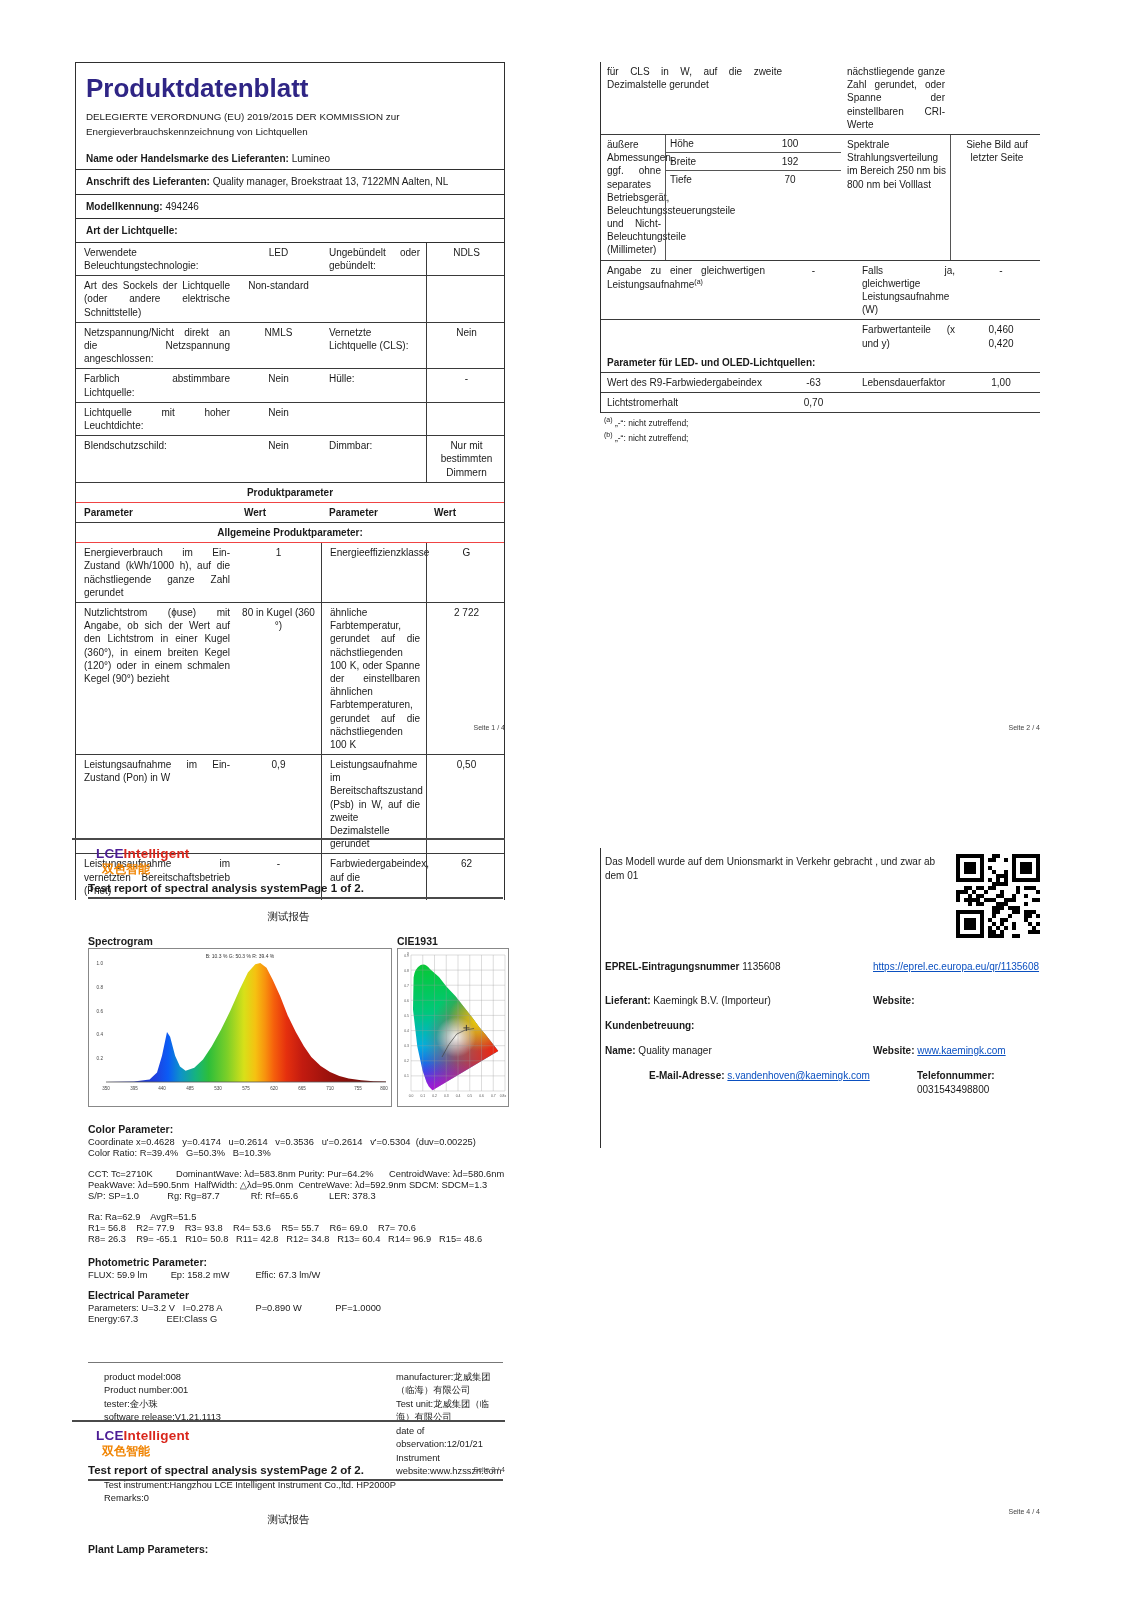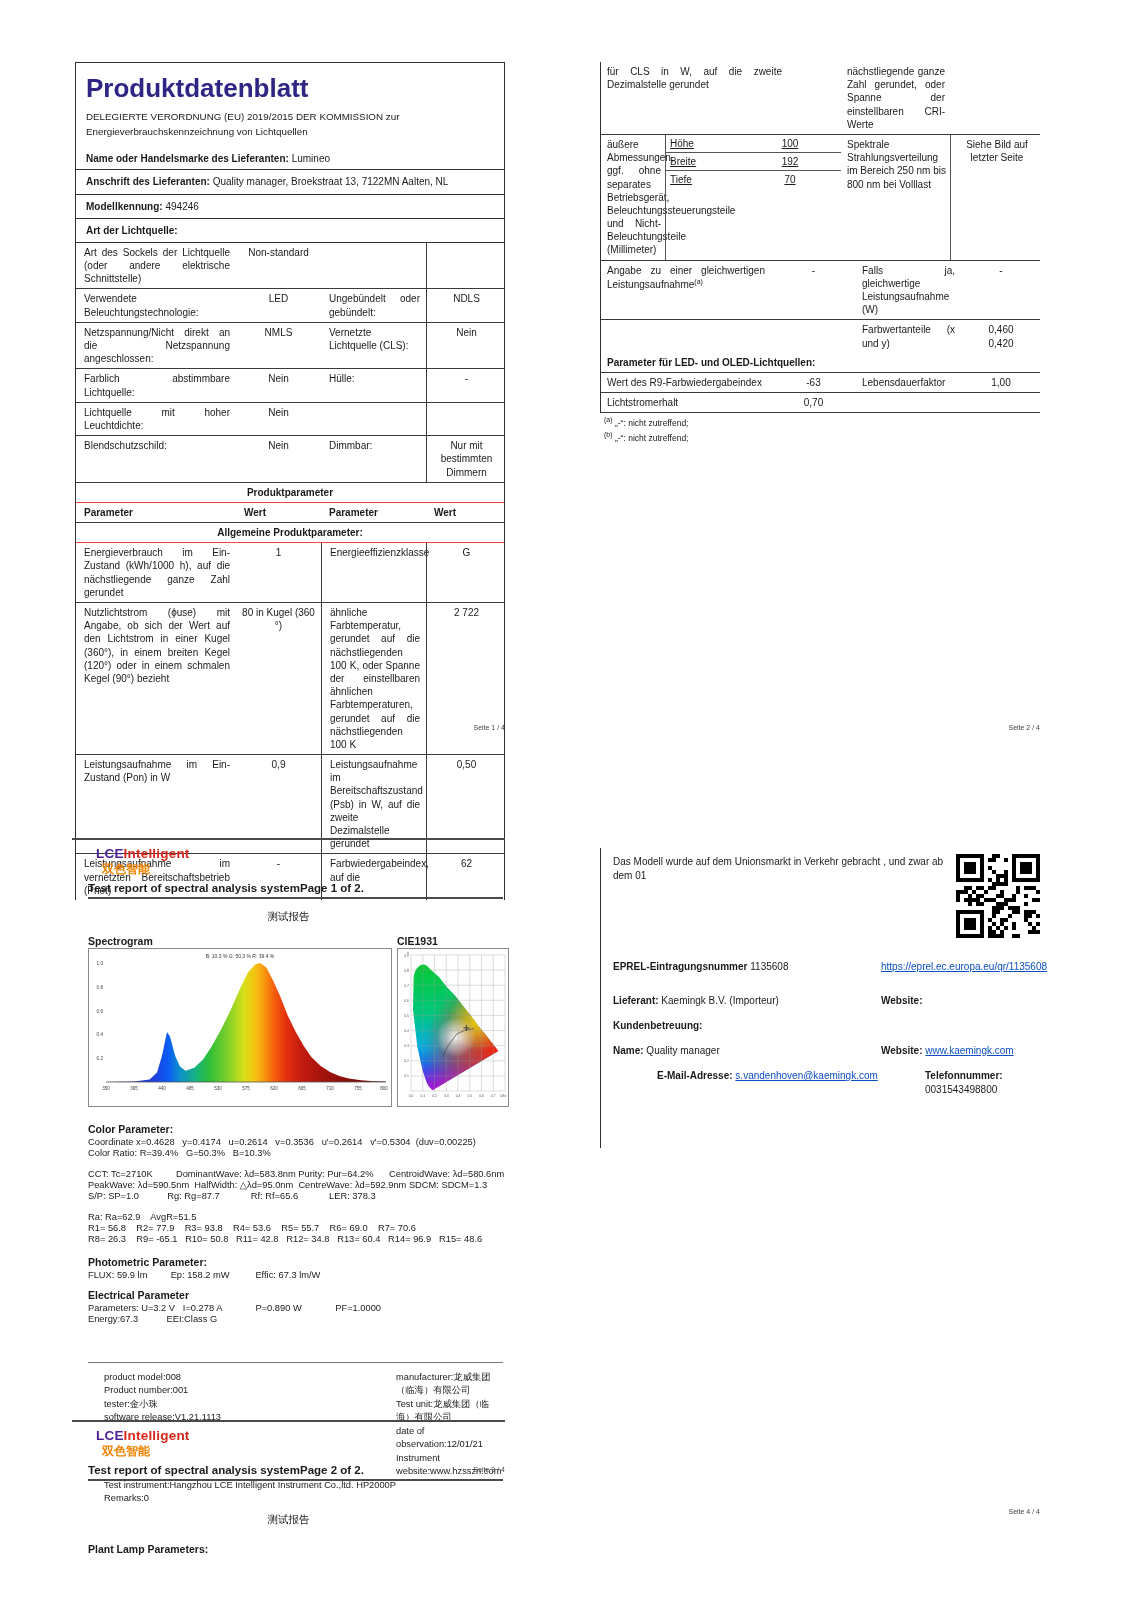--- a/index.html
+++ b/index.html
@@ -25,21 +25,21 @@
   .t4 .v2{text-align:center;border-left:1px solid #3a3a3a;padding-left:2px;padding-right:2px;}
   .t4p .c3{border-left:1px solid #3a3a3a;}
   .hdrrow{border-bottom:1px solid #ef4444;padding:3px 6px;font-weight:bold;text-align:center;}
   
   .p2tbl{border-left:1px solid #2f2f2f;font-size:10px;line-height:1.32;}
   .p2rA{display:grid;grid-template-columns:240px 110px 90px;border-bottom:1px solid #3a3a3a;}
   .p2rA > div{padding:3px 6px;}
   .p2rB{display:grid;grid-template-columns:64px 176px 110px 90px;border-bottom:1px solid #3a3a3a;}
   .p2rB > div{padding:3px 4px 3px 6px;}
   .dimt{border-left:1px solid #555;}
-  .dimrow{display:grid;grid-template-columns:72px 104px;border-bottom:1px solid #555;text-decoration:underline;}
+  .dimrow{display:grid;grid-template-columns:72px 104px;border-bottom:1px solid #555;}
   .dimrow:last-child{border-bottom:none;}
   .dimrow div{padding:2px 4px;}
   .dimval{text-align:center;}
   .p2r4{display:grid;grid-template-columns:170px 85px 105px 80px;border-bottom:1px solid #3a3a3a;}
   .p2r4 > div{padding:3px 6px;}
   .p2r4 .v{text-align:center;}
   .fnote{font-size:8.5px;margin:3px 0 0 4px;}
   sup{font-size:7px;}
   
   .p3{font-size:10px;}
@@ -51,21 +51,21 @@
   .rtitle{display:flex;font-weight:bold;font-size:11.5px;
           border-bottom:2px solid #4a4a4a;padding-bottom:3px;}
   .cnt{text-align:center;font-size:10.5px;}
   .chartbox{border:1px solid #888;background:#fff;}
   .sechdr{font-weight:bold;font-size:10.5px;margin-bottom:2px;}
   .pline{font-size:9.3px;line-height:1.22;}
   .infoblk{border-top:1px solid #777;padding:8px 0 0 16px;font-size:9.3px;line-height:1.45;}
   .infogrid{display:grid;grid-template-columns:292px auto;}
   
   .p4blk{border-left:1px solid #2f2f2f;position:relative;font-size:10px;line-height:1.35;}
-  .p4row{position:absolute;left:12px;right:0;}
+  .p4row{position:absolute;left:4px;right:0;}
   .p4right{position:absolute;left:268px;top:0;}
 </style>
 </head>
 <body>
 
 <div id="canvas">
 
   <div class="pg" style="left:75px;top:62px;width:430px;">
     <div class="p1box">
       <div class="p1head">
@@ -81,30 +81,30 @@
         <span class="lbl">Anschrift des Lieferanten:</span>
         <span>Quality manager, Broekstraat 13, 7122MN Aalten, NL</span>
       </div>
       <div class="p1line kv">
         <span class="lbl">Modellkennung:</span>
         <span>494246</span>
       </div>
       <div class="p1line b">Art der Lichtquelle:</div>
 
       <div class="t4">
+        <div class="jus">Verwendete Beleuchtungstechnologie:</div>
+        <div class="v">LED</div>
+        <div class="jus">Ungebündelt oder gebündelt:</div>
+        <div class="v2">NDLS</div>
+      </div>
+      <div class="t4">
         <div class="jus">Art des Sockels der Lichtquelle (oder andere elektrische Schnittstelle)</div>
         <div class="v">Non-standard</div>
         <div class="jus"></div>
         <div class="v2"></div>
-      </div>
-      <div class="t4">
-        <div class="jus">Verwendete Beleuchtungstechnologie:</div>
-        <div class="v">LED</div>
-        <div class="jus">Ungebündelt oder gebündelt:</div>
-        <div class="v2">NDLS</div>
       </div>
       <div class="t4">
         <div class="jus">Netzspannung/Nicht direkt an die Netzspannung angeschlossen:</div>
         <div class="v">NMLS</div>
         <div class="jus">Vernetzte Lichtquelle (CLS):</div>
         <div class="v2">Nein</div>
       </div>
       <div class="t4">
         <div class="jus">Farblich abstimmbare Lichtquelle:</div>
         <div class="v">Nein</div>

